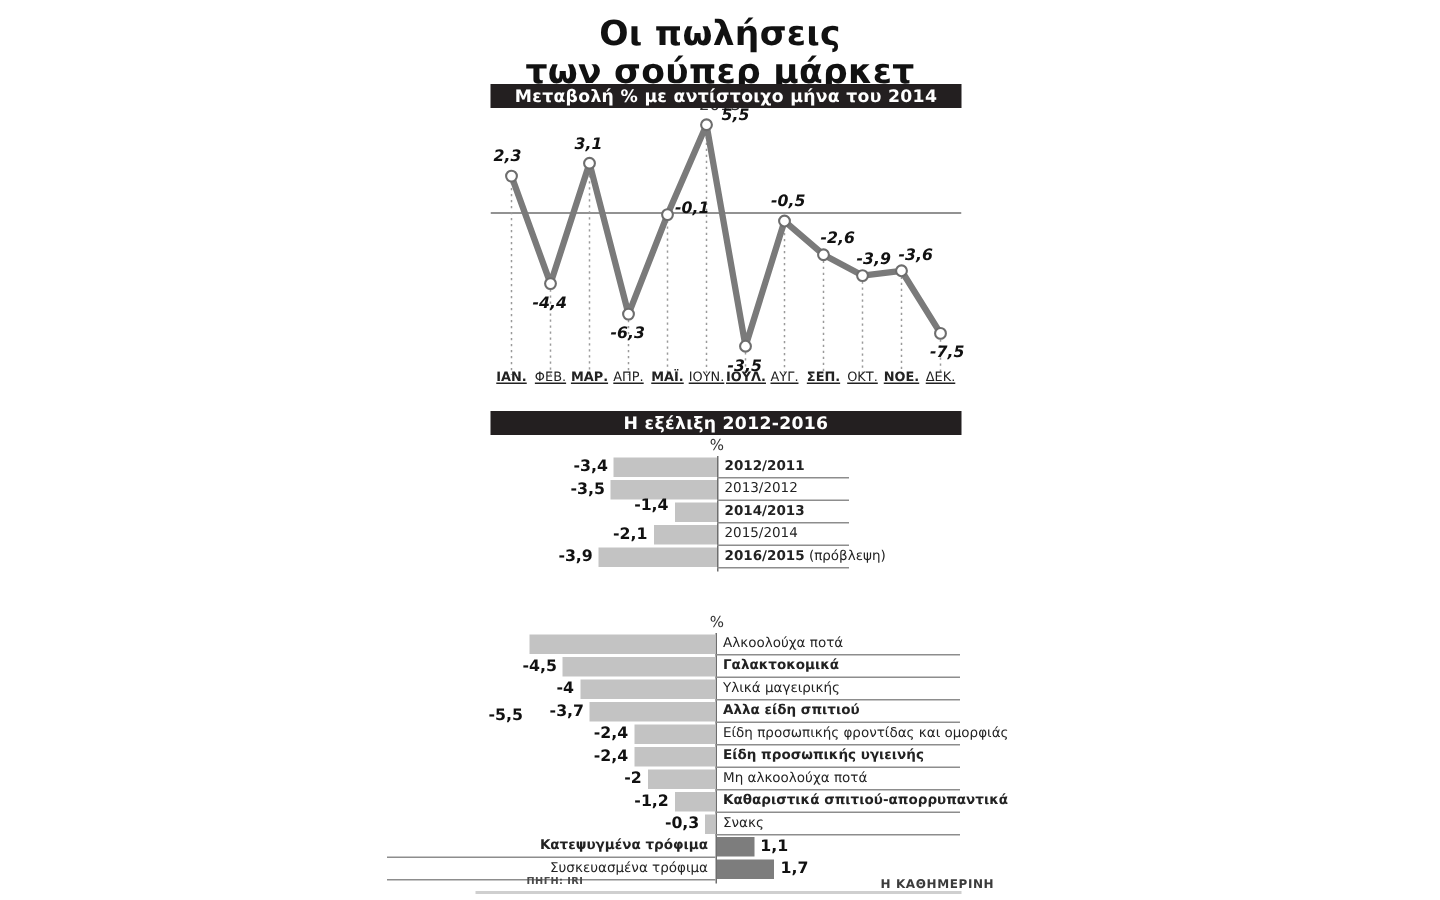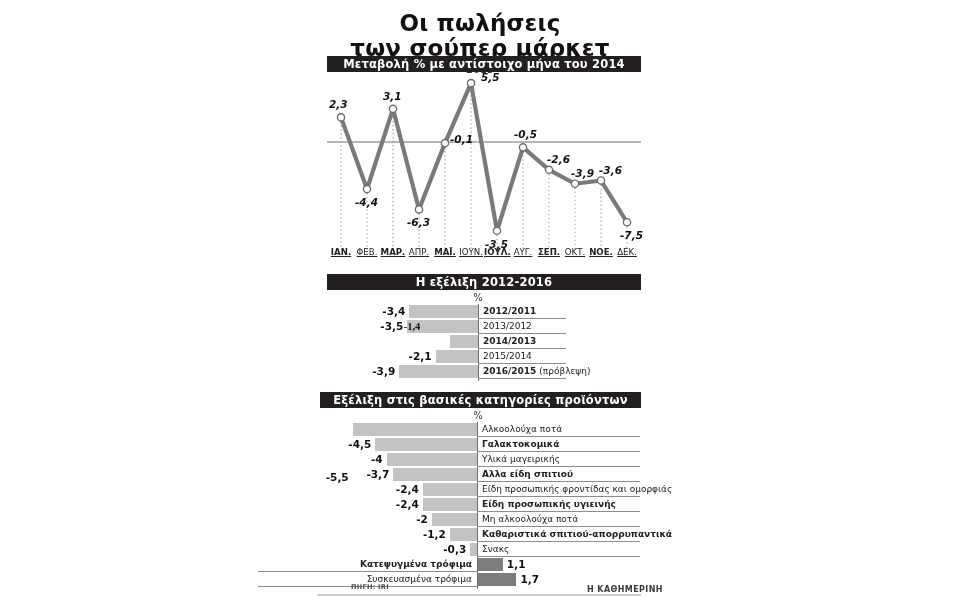--- a/index.html
+++ b/index.html
@@ -137,34 +137,33 @@
       <div class="axis" style="left: 478px; top: 0px; height: 77px;"></div>
       <div class="bar" style="top: 1px; height: 13px; left: 409.32px; width: 68.68px;"></div>
       <div class="bval" style="left: 363.32px; width: 42px; text-align: right; top: 1px;">-3,4</div>
       <div class="blabel bold" style="left: 483px; text-align: left; top: 1px;">2012/2011</div>
       <div class="rule" style="top: 14px; left: 478px; width: 88px;"></div>
       <div class="bar" style="top: 16px; height: 13px; left: 407.3px; width: 70.7px;"></div>
       <div class="bval" style="left: 361.3px; width: 42px; text-align: right; top: 16px;">-3,5</div>
       <div class="blabel" style="left: 483px; text-align: left; top: 16px;">2013/2012</div>
       <div class="rule" style="top: 29px; left: 478px; width: 88px;"></div>
       <div class="bar" style="top: 31px; height: 13px; left: 449.72px; width: 28.28px;"></div>
-      <div class="bval" style="left: 403.72px; width: 42px; text-align: left; top: 16px; font-family: Liberation Serif, serif;">-1,4</div>
+      <div class="bval" style="left: 403.72px; width: 42px; text-align: right; top: 27px;">-1,4</div>
       <div class="blabel bold" style="left: 483px; text-align: left; top: 31px;">2014/2013</div>
       <div class="rule" style="top: 44px; left: 478px; width: 88px;"></div>
       <div class="bar" style="top: 46px; height: 13px; left: 435.58px; width: 42.42px;"></div>
       <div class="bval" style="left: 389.58px; width: 42px; text-align: right; top: 46px;">-2,1</div>
       <div class="blabel" style="left: 483px; text-align: left; top: 46px;">2015/2014</div>
       <div class="rule" style="top: 59px; left: 478px; width: 88px;"></div>
       <div class="bar" style="top: 61px; height: 13px; left: 399.22px; width: 78.78px;"></div>
       <div class="bval" style="left: 353.22px; width: 42px; text-align: right; top: 61px;">-3,9</div>
       <div class="blabel bold" style="left: 483px; text-align: left; top: 61px;"><span>2016/2015</span><span class="soft"> (πρόβλεψη)</span></div>
       <div class="rule" style="top: 74px; left: 478px; width: 88px;"></div>
     </div>
 
-  <div class="sec-head" style="left:320px;top:392px;width:321px;height:16px;">Εξέλιξη στις βασικές κατηγορίες προϊόντων</div>
   <div class="pct-label" style="left:458px;top:410px;width:40px;">%</div>
   <div class="barsec" id="sec-categories" style="left:0px;top:422px;width:960px;height:160px;">
       <div class="axis" style="left: 477px; top: 0px; height: 167px;"></div>
       <div class="bar" style="top: 1px; height: 13px; left: 352.7px; width: 124.3px;"></div>
       <div class="bval" style="left: 306.7px; width: 42px; text-align: right; top: 1px; margin-top: 48px;">-5,5</div>
       <div class="blabel" style="left: 482px; text-align: left; top: 1px;">Αλκοολούχα ποτά</div>
       <div class="rule" style="top: 14px; left: 477px; width: 163px;"></div>
       <div class="bar" style="top: 16px; height: 13px; left: 375.3px; width: 101.7px;"></div>
       <div class="bval" style="left: 329.3px; width: 42px; text-align: right; top: 16px;">-4,5</div>
       <div class="blabel bold" style="left: 482px; text-align: left; top: 16px;">Γαλακτοκομικά</div>

